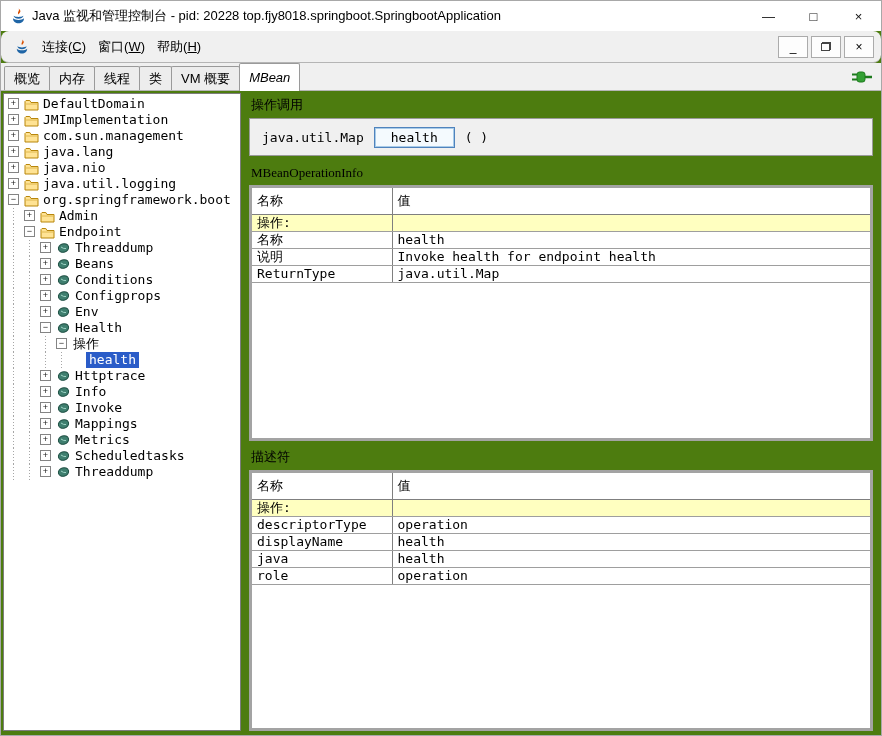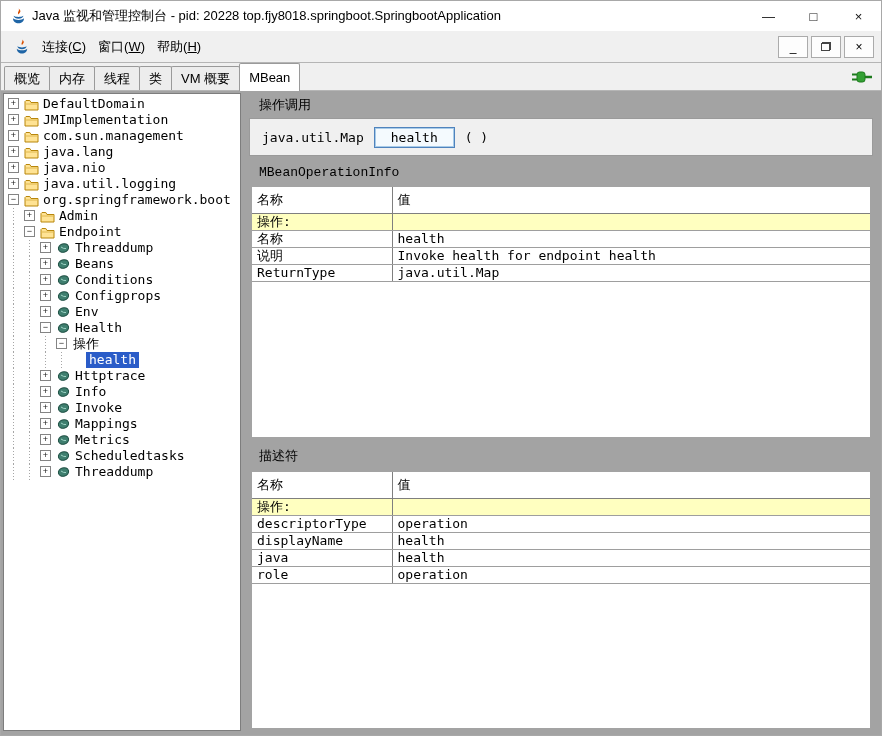--- a/index.html
+++ b/index.html
@@ -1,67 +1,67 @@
 <!DOCTYPE html>
 <html style="--selection: #2a5cc8; --highlight-row: #ffffc0; --panel-bg: #f0f0f0; --connected-green: #2e8b2e;"><head>
 <meta charset="utf-8">
 <style>
   * { margin:0; padding:0; box-sizing:border-box; }
   html,body { width:882px; height:736px; overflow:hidden; background:#f0f0f0;
               font-family:"Liberation Sans", sans-serif; color:#000; }
-  .window { width:882px; height:736px; border:1px solid #a8a8a8; display:flex; flex-direction:column; background:#a3a3a3; }
+  .window { width:882px; height:736px; border:1px solid #a8a8a8; display:flex; flex-direction:column; background:#4d7c0f; }
 
   
   .titlebar { height:30px; background:#ffffff; display:flex; align-items:center; flex:0 0 30px; }
   .app-icon { display:inline-flex; width:18px; height:18px; margin:0 5px 0 8px; align-items:center; justify-content:center; }
   .title-text { font-size:13px; white-space:nowrap; }
   .win-controls { margin-left:auto; display:flex; height:30px; }
   .win-btn { width:45px; height:30px; display:flex; align-items:center; justify-content:center; font-size:13px; color:#111; }
 
   
   .menubar { height:32px; flex:0 0 32px; display:flex; align-items:center; background:#f0f0f0;
-             border-bottom:1px solid #b5b5b5; padding:0 4px; }
+             border-bottom:1px solid #b5b5b5; padding:0 4px;border-radius:8px; }
   .menu-items { display:flex; align-items:center; }
   .menu-item { font-size:13px; padding:4px 6px; white-space:nowrap; }
   .mnemonic { text-decoration:underline; }
   .frame-controls { margin-left:auto; display:flex; gap:3px; padding-right:3px; }
   .frame-btn { width:30px; height:22px; border:1px solid #ababab; background:#fdfdfd;
                display:flex; align-items:center; justify-content:center; font-size:12px; line-height:10px; }
   .fb-restore { position:relative; width:10px; height:9px; display:inline-block; }
   .fb-restore::before { content:""; position:absolute; right:0; top:0; width:7px; height:6px; border:1px solid #444; }
   .fb-restore::after  { content:""; position:absolute; left:0; bottom:0; width:7px; height:6px; border:1px solid #444; background:#fdfdfd; }
 
   
   .tabbar { height:28px; flex:0 0 28px; display:flex; align-items:flex-end; background:#f0f0f0;
             border-bottom:1px solid #b5b5b5; padding-left:3px; position:relative; }
   .tabs { display:flex; align-items:flex-end; }
   .tab { font-size:13px; padding:3px 9px 4px; height:24px; border:1px solid #9a9a9a; border-bottom:none;
          background:#ededed; margin-right:-1px; border-radius:2px 2px 0 0; white-space:nowrap; }
-  .tab.active { background:#ffffff; height:28px; padding-top:6px; position:relative; z-index:2; margin-bottom:-1px; }
+  .tab.active { background:#ffffff; height:28px; padding-top:6px; position:relative; z-index:2; margin-bottom:-1px;font-style:italic; }
   .conn-icon { position:absolute; right:8px; top:7px; }
 
   
   .content { flex:1; display:flex; padding:2px 2px 4px 2px; gap:4px; min-height:0; }
 
   .tree-panel { width:238px; flex:0 0 238px; background:#ffffff; border:1px solid #7d7d7d;
                 overflow:hidden; padding:2px 0 0 2px; }
   .tree-row { display:flex; align-items:center; height:16px; white-space:nowrap;
               font-family:"DejaVu Sans Mono","Liberation Mono",monospace; font-size:13px; }
   .cell { width:16px; height:16px; flex:0 0 16px; position:relative; }
   .guide { background-image:repeating-linear-gradient(to bottom,#a6a6a6 0 1px,transparent 1px 3px);
            background-size:1px 16px; background-repeat:no-repeat; background-position:7px 0; }
   .tbox { position:absolute; left:2px; top:2px; width:11px; height:11px; border:1px solid #848484;
           background:#fff; font:9px/9px "Liberation Sans",sans-serif; text-align:center; color:#222; }
   .icon-cell { width:18px; flex:0 0 18px; height:16px; display:flex; align-items:center; justify-content:center; }
   .tree-label { padding:0 3px; line-height:16px; }
   .tree-label.selected { background:var(--selection,#2a5cc8); color:#fff; }
 
   .right-panel { flex:1; display:flex; flex-direction:column; padding:0 6px 0 4px; min-width:0; }
-  .section-title { font-family:Liberation Mono, monospace; font-size:13px;
-                   margin:3px 0 4px 10px; flex:0 0 auto; }
+  .section-title { font-family:Liberation Serif, serif; font-size:13px;
+                   margin:3px 0 4px 2px; flex:0 0 auto; }
   .invoke-box { height:38px; flex:0 0 38px; border:1px solid #9a9a9a; display:flex; align-items:center;
                 gap:10px; padding-left:12px; margin-bottom:6px; background:#f0f0f0; }
   .mono { font-family:"DejaVu Sans Mono","Liberation Mono",monospace; font-size:13px; }
   .invoke-btn { font-family:"DejaVu Sans Mono","Liberation Mono",monospace; font-size:13px;
                 padding:2px 16px; background:#f4fafe; border:1px solid #4f83bd;
                 box-shadow:inset 0 0 0 1px #a8cbe8; color:#000; }
 
   .table-wrap { background:#ffffff; border:3px solid #a3a3a3; overflow:hidden; }
   .table-wrap.op-info { height:256px; flex:0 0 256px; margin-bottom:4px; }
   .table-wrap.descriptor { flex:1; }

